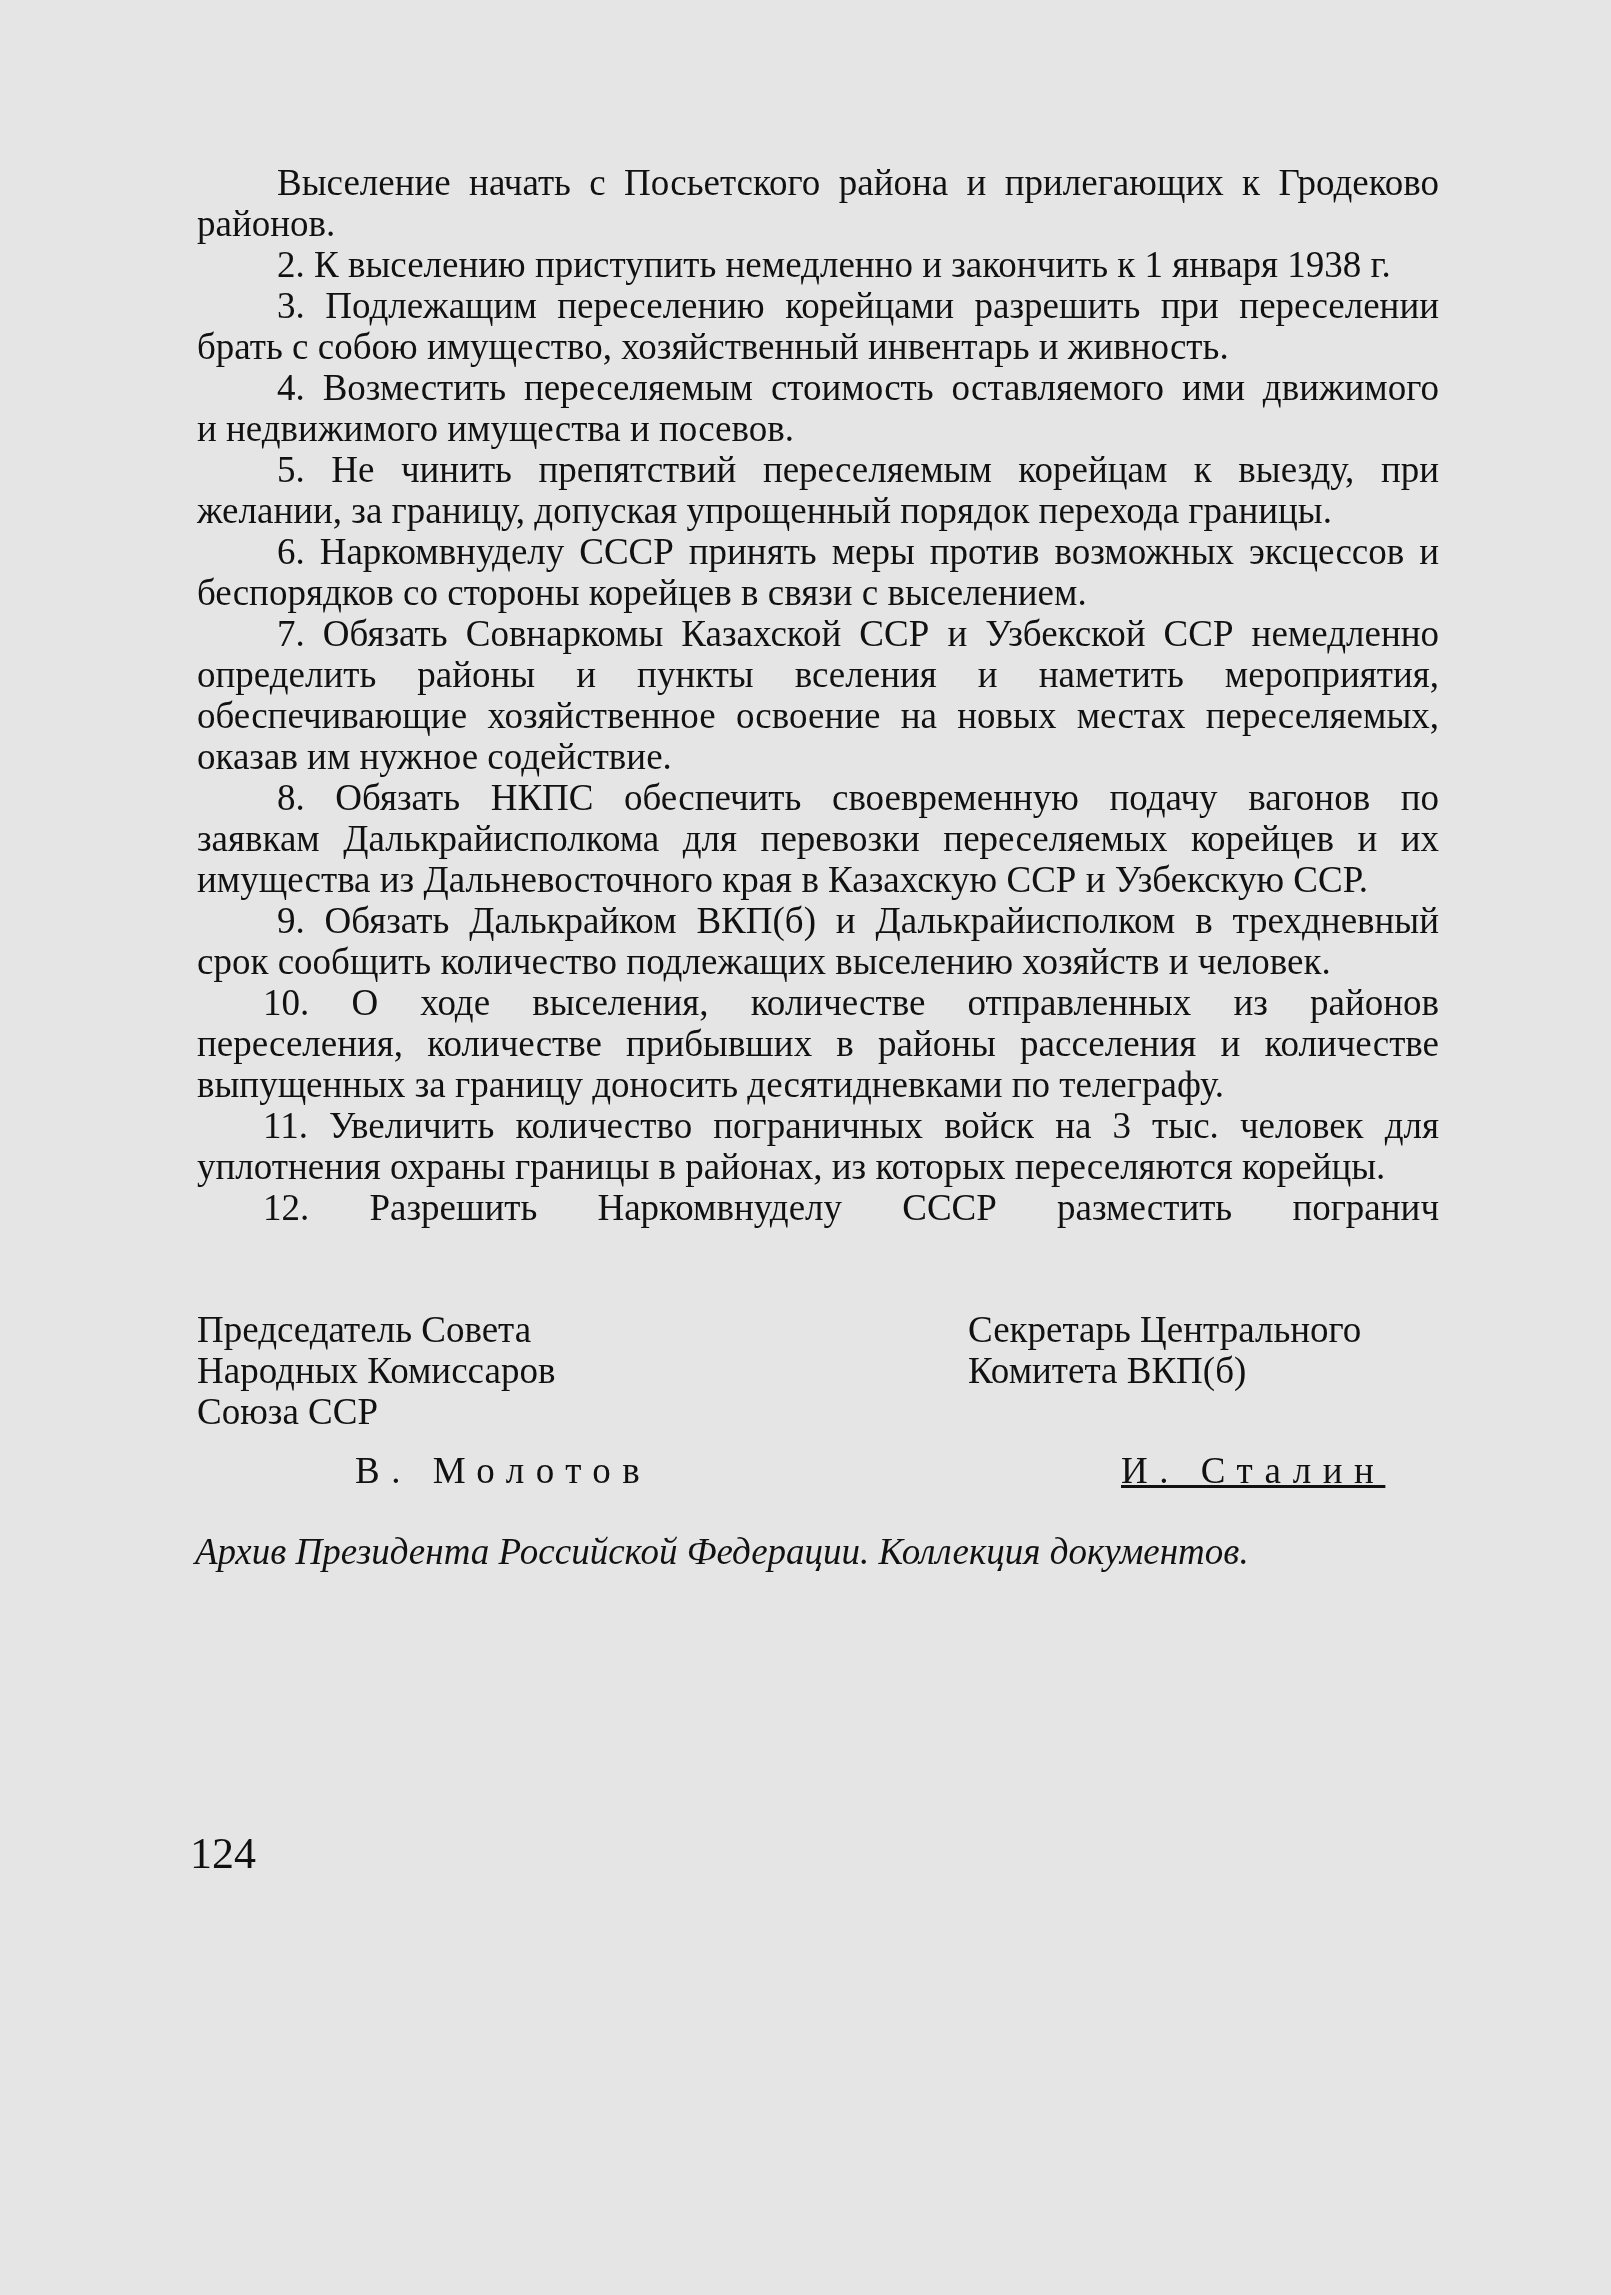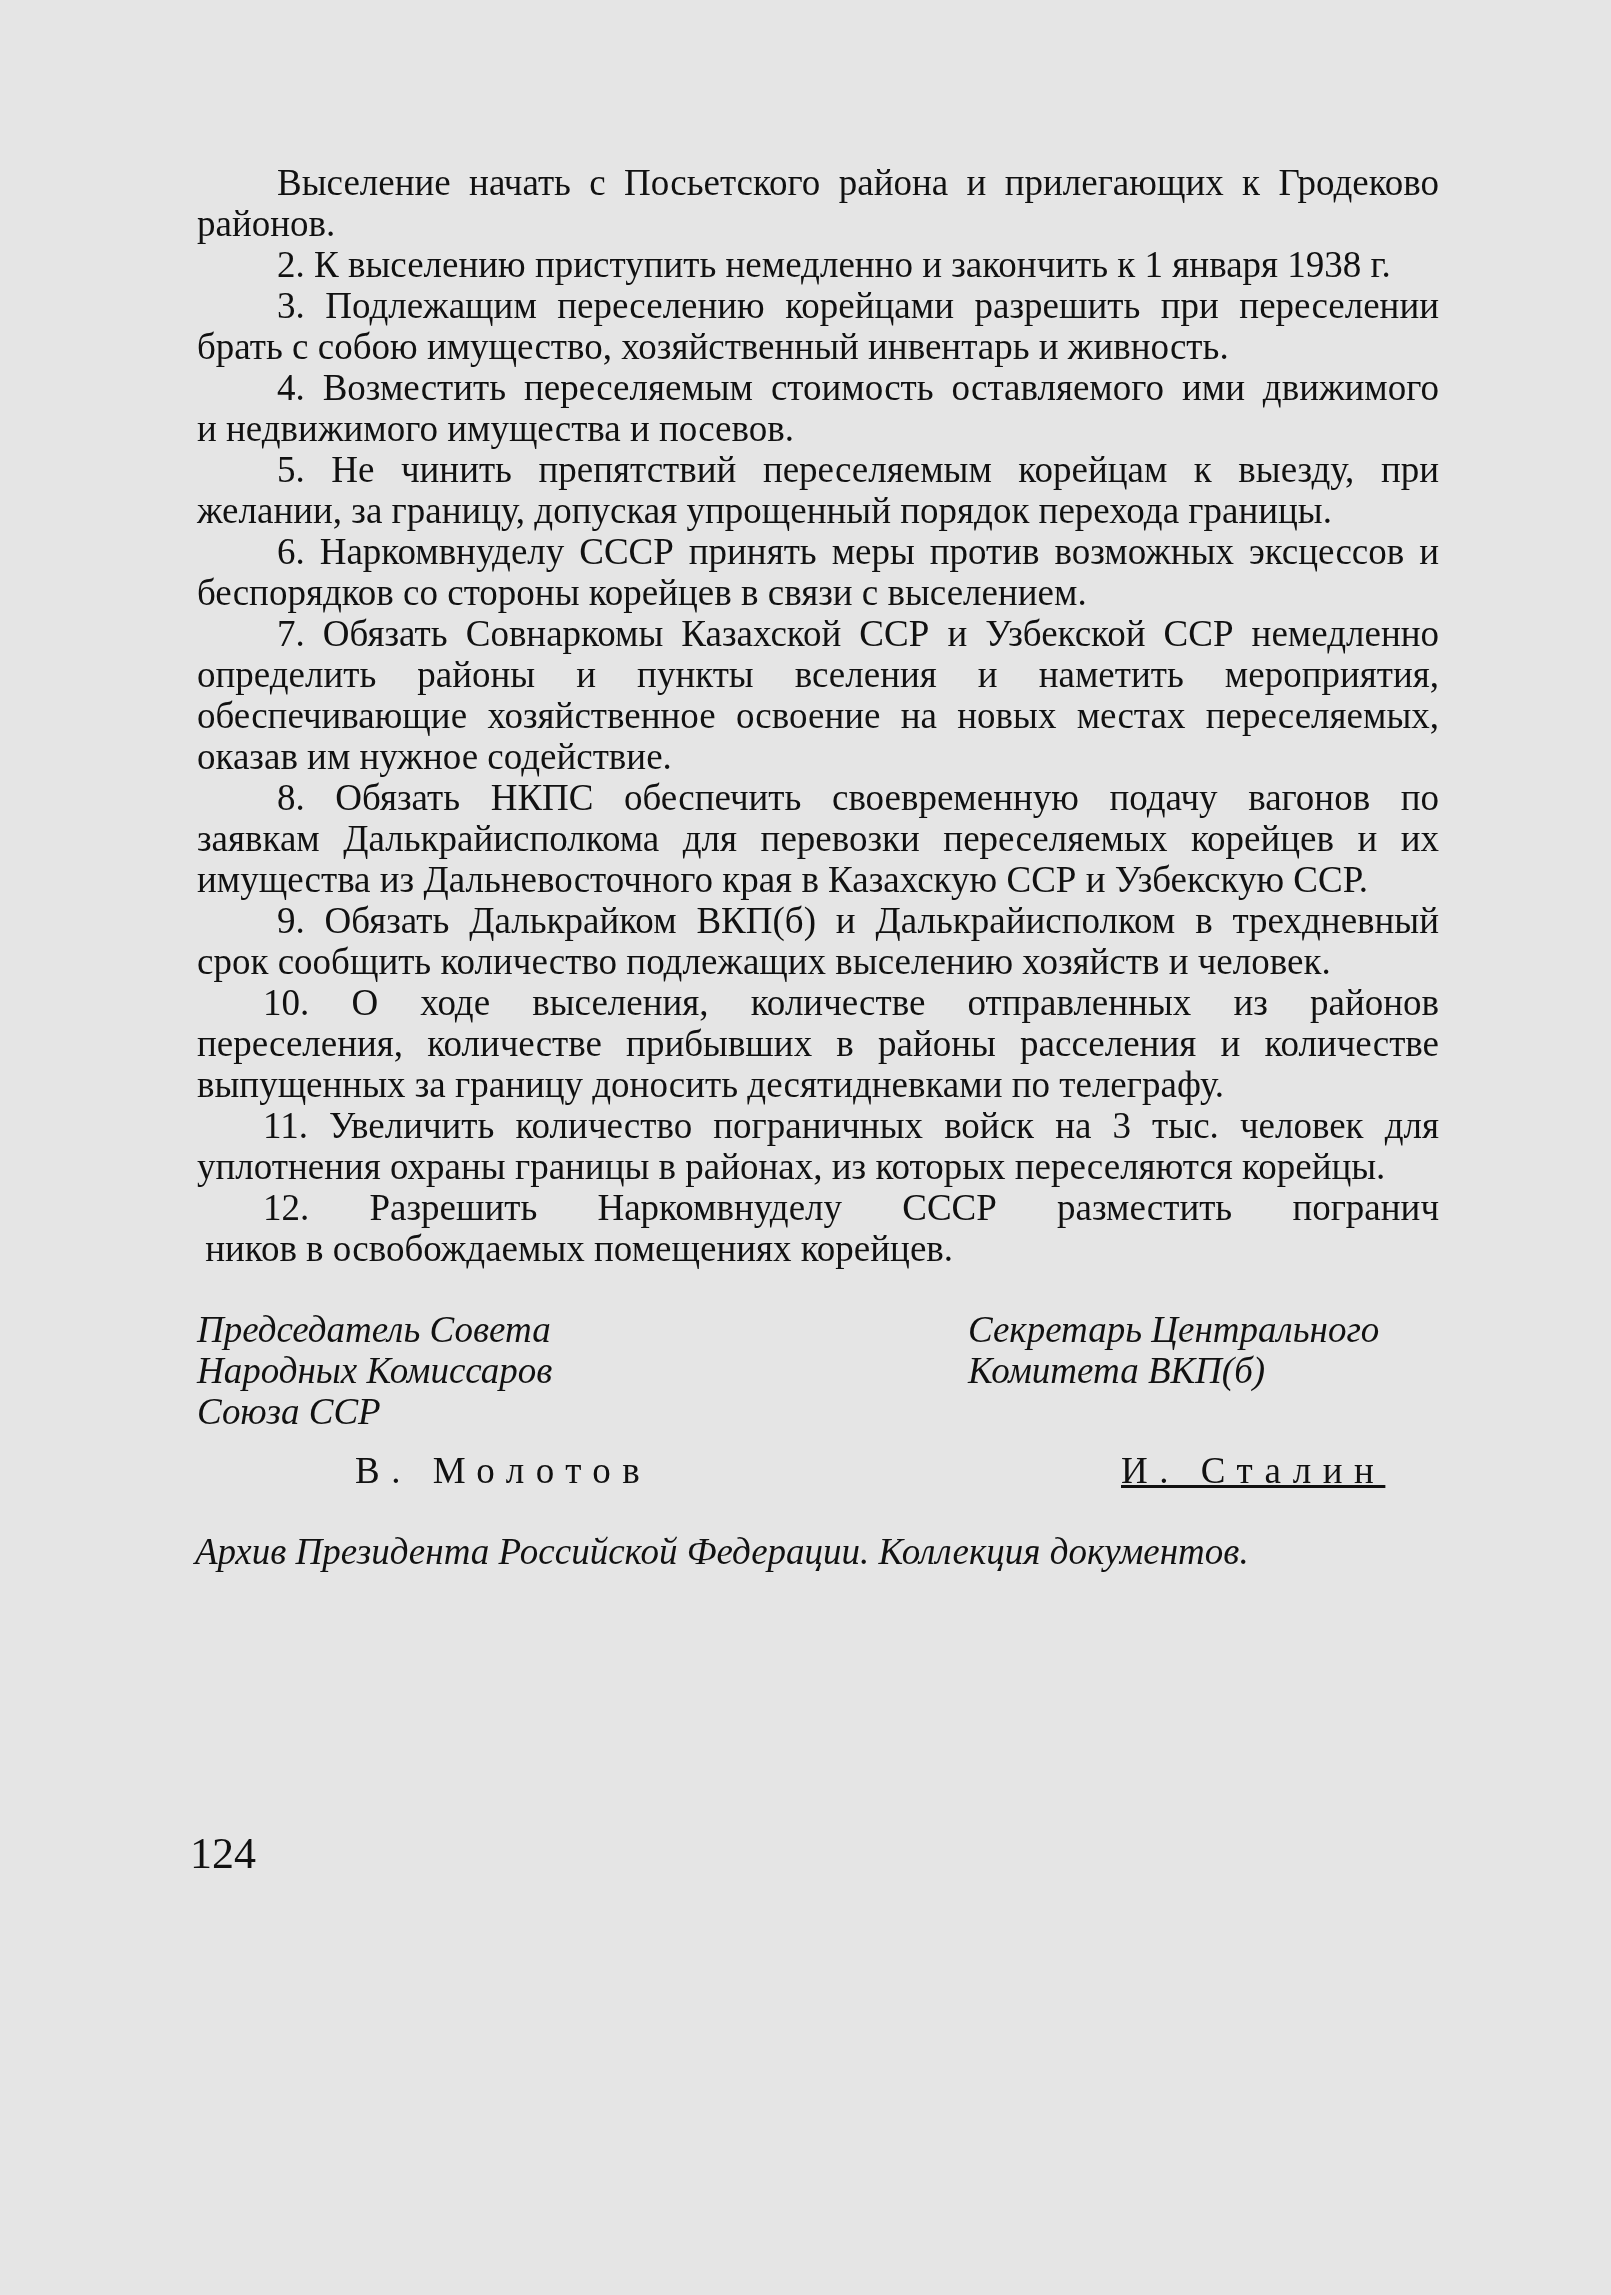--- a/index.html
+++ b/index.html
@@ -9,21 +9,21 @@
   .body-text { position: absolute; left: 197px; top: 162px; width: 1242px; }
   .line { display: block; height: 41px; line-height: 41px; font-size: 37px;
           white-space: nowrap; text-align: justify; text-align-last: justify; }
   .line.last { text-align-last: left; }
   .line.indent { padding-left: 80px; }
   .line.indent-sm { padding-left: 8.2px; }
   .sig-block { position: absolute; top: 1309px; left: 197px; width: 1242px; font-size: 37px; }
   .sig-col { position: absolute; top: 0; line-height: 41px; }
   .sig-col.left { left: 0; }
   .sig-col.right { left: 771px; }
-  .sig-col div { white-space: nowrap; font-style: italic; }
+  .sig-col div { white-space: nowrap; }
   .sig-name { position: absolute; top: 141px; font-size: 37px; letter-spacing: 11.5px; white-space: nowrap; line-height: 41px; }
   .sig-name.left { left: 148px; margin-left: 10px; }
   .sig-name.right { left: 924px; text-decoration: underline; }
   .archive { position: absolute; left: 195px; top: 1531px; font-size: 37px; font-style: italic; white-space: nowrap; line-height: 41px; text-align: right; }
   .page-number { position: absolute; left: 190px; top: 1833px; font-size: 44px; line-height: 41px; }
 </style>
 </head>
 <body>
 
 <div class="page">
@@ -48,21 +48,20 @@
     <div class="line">заявкам Далькрайисполкома для перевозки переселяемых корейцев и их</div>
     <div class="line last">имущества из Дальневосточного края в Казахскую ССР и Узбекскую ССР.</div>
     <div class="line indent">9. Обязать Далькрайком ВКП(б) и Далькрайисполком в трехдневный</div>
     <div class="line last">срок сообщить количество подлежащих выселению хозяйств и человек.</div>
     <div class="line indent" style="padding-left:66px">10. О ходе выселения, количестве отправленных из районов</div>
     <div class="line">переселения, количестве прибывших в районы расселения и количестве</div>
     <div class="line last">выпущенных за границу доносить десятидневками по телеграфу.</div>
     <div class="line indent" style="padding-left:66px">11. Увеличить количество пограничных войск на 3 тыс. человек для</div>
     <div class="line last">уплотнения охраны границы в районах, из которых переселяются корейцы.</div>
     <div class="line indent" style="padding-left:66px">12. Разрешить Наркомвнуделу СССР разместить погранич</div>
-    <div class="line last indent-sm">ников в освобождаемых помещениях корейцев.</div>
   </div>
 
   <div class="sig-block">
     <div class="sig-col left">
       <div>Председатель Совета</div>
       <div>Народных Комиссаров</div>
       <div>Союза ССР</div>
     </div>
     <div class="sig-col right">
       <div>Секретарь Центрального</div>

